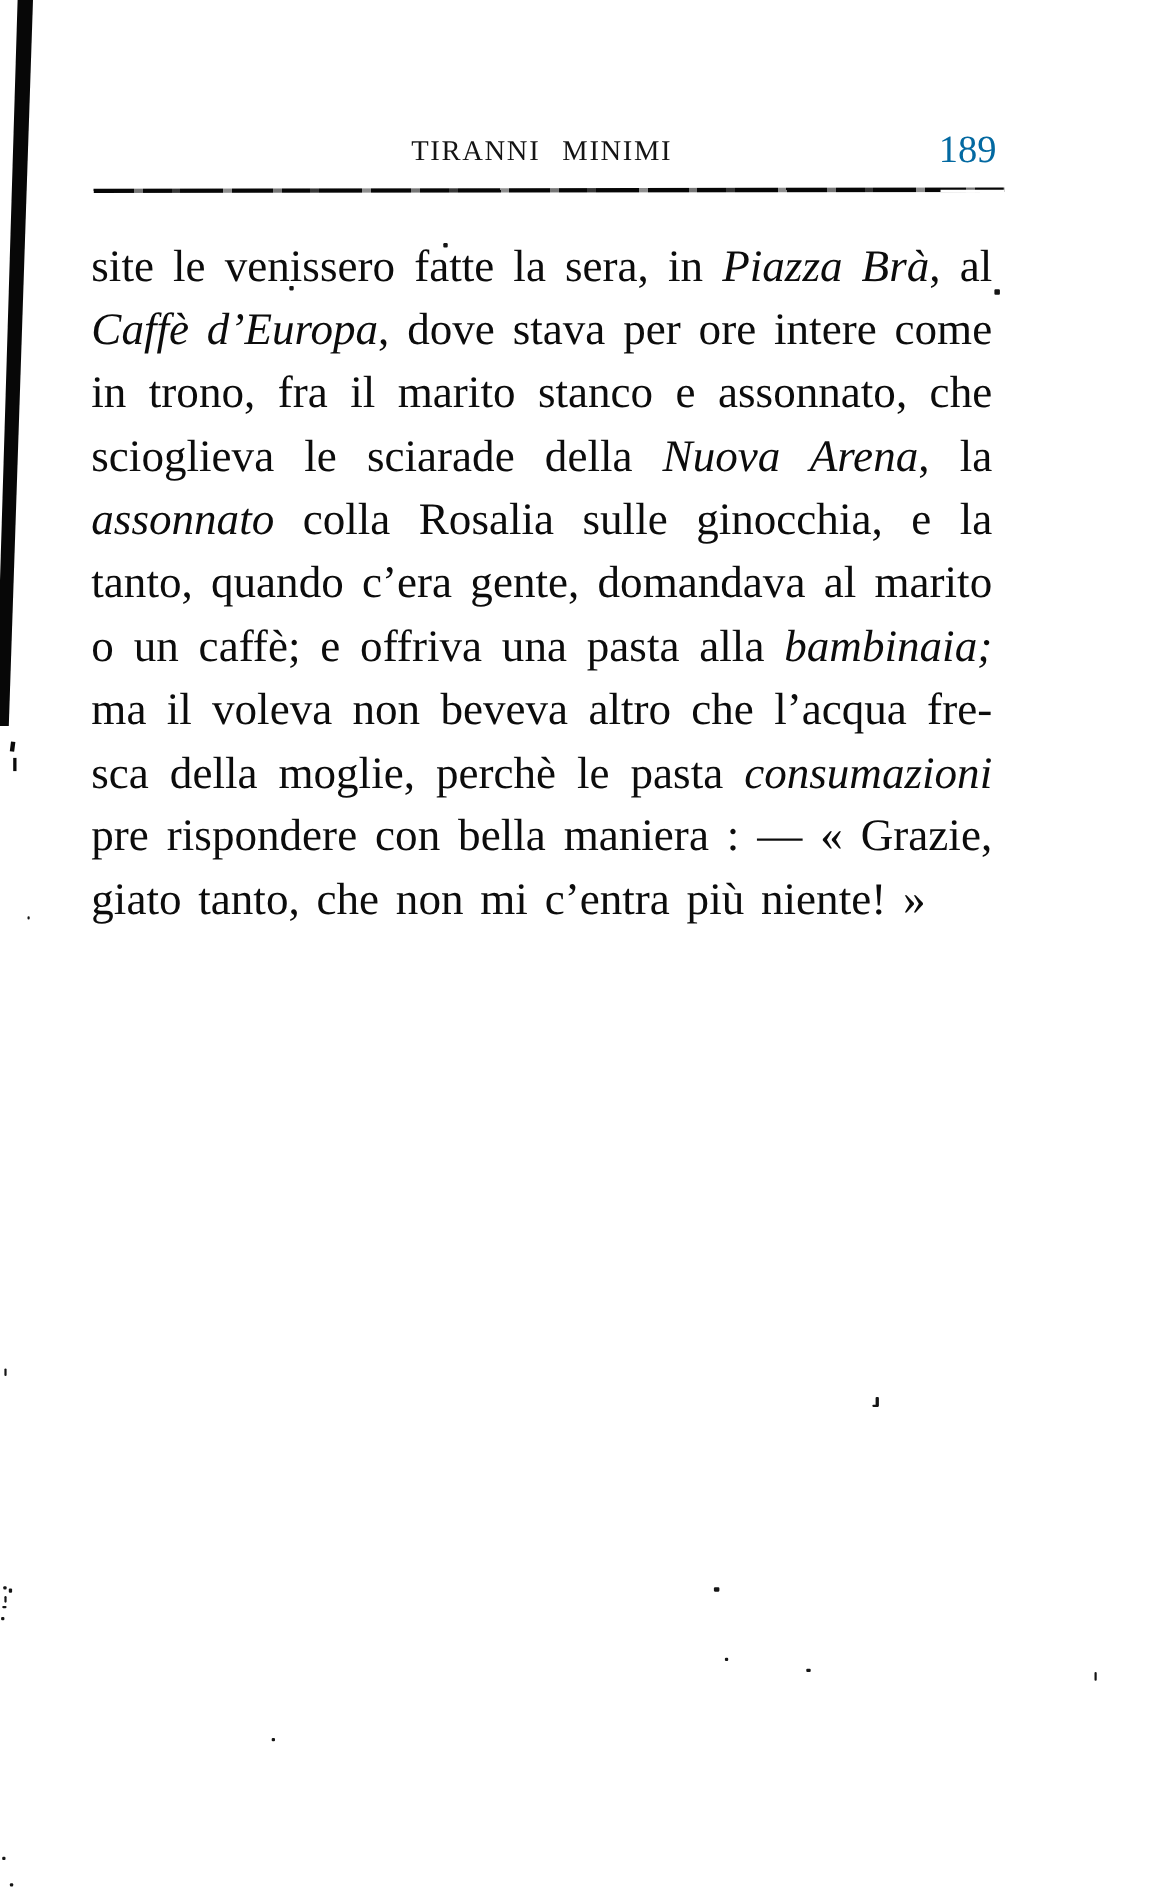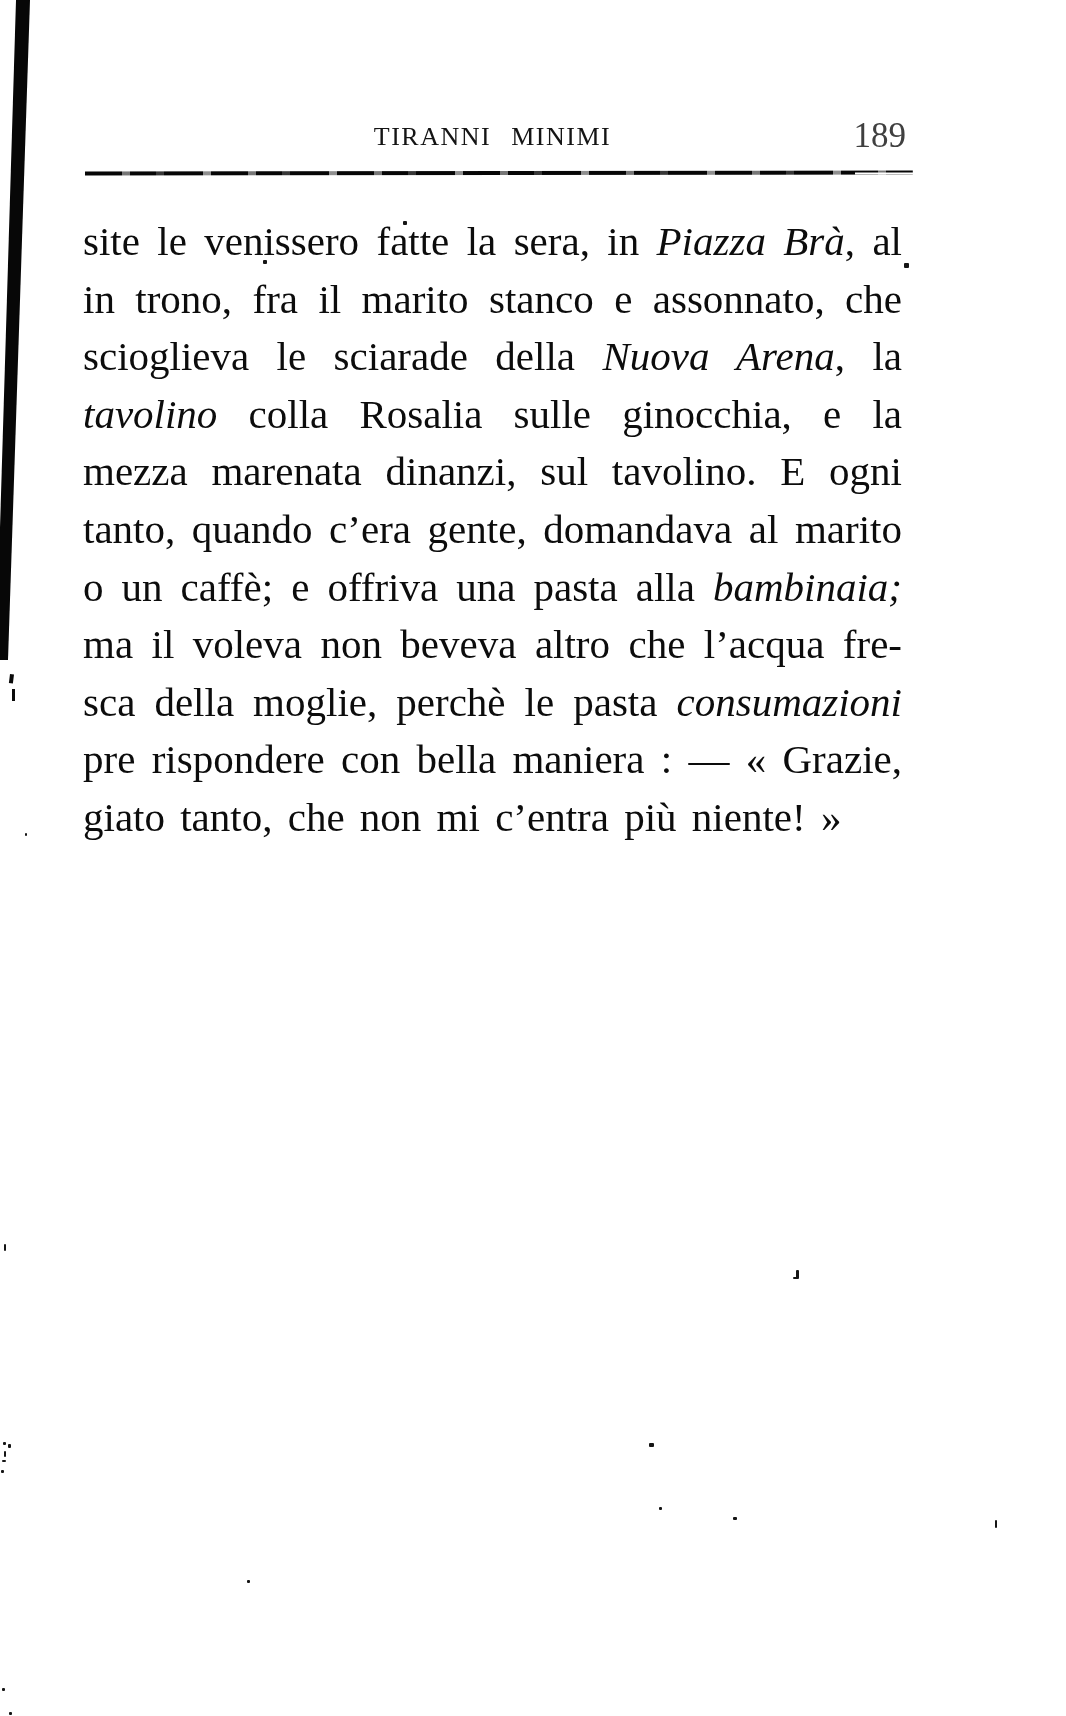--- a/index.html
+++ b/index.html
@@ -39,21 +39,21 @@
     font-size: 26px;
     letter-spacing: 1.5px;
     word-spacing: 12px;
     color: #141414;
   }
   .page-number {
     position: absolute;
     right: -4px;
     top: 0;
     font-size: 35px;
-    color: #404040;
+    color: #0369a1;
   }
   
   .header-rule {
     position: absolute;
     left: 85px;
     top: 171px;
     width: 828px;
     height: 4px;
     transform: rotate(-0.07deg);
     background: repeating-linear-gradient(
@@ -117,24 +117,24 @@
 
   <div class="header">
     <div class="header-title">TIRANNI MINIMI</div>
     <div class="page-number">189</div>
   </div>
 
   <div class="header-rule"></div>
 
   <div class="body-text">
       <div class="line"><span>site le venissero fatte la sera, in </span><em>Piazza Brà</em><span>, al</span></div>
+      <div class="line"><em>Caffè d’Europa</em><span>, dove stava per ore intere come</span></div>
       <div class="line"><span>in trono, fra il marito stanco e assonnato, che</span></div>
       <div class="line"><span>scioglieva le sciarade della </span><em>Nuova Arena</em><span>, la</span></div>
-      <div class="line"><em>tavolino</em><span> colla Rosalia sulle ginocchia, e la</span></div>
-      <div class="line"><span>mezza marenata dinanzi, sul tavolino. E ogni</span></div>
+      <div class="line"><em>assonnato</em><span> colla Rosalia sulle ginocchia, e la</span></div>
       <div class="line"><span>tanto, quando c’era gente, domandava al marito</span></div>
       <div class="line"><span>o un caffè; e offriva una pasta alla </span><em>bambinaia;</em></div>
       <div class="line"><span>ma il voleva non beveva altro che l’acqua fre-</span></div>
       <div class="line"><span>sca della moglie, perchè le pasta </span><em>consumazioni</em></div>
       <div class="line"><span>pre rispondere con bella maniera : — « Grazie,</span></div>
       <div class="line"><span>giato tanto, che non mi c’entra più niente! »</span></div>
     </div>
 
   <div class="speck" style="left:403px; top:221px; width:4px; height:4px;"></div>
   <div class="speck" style="left:263px; top:260px; width:4px; height:4px;"></div>

